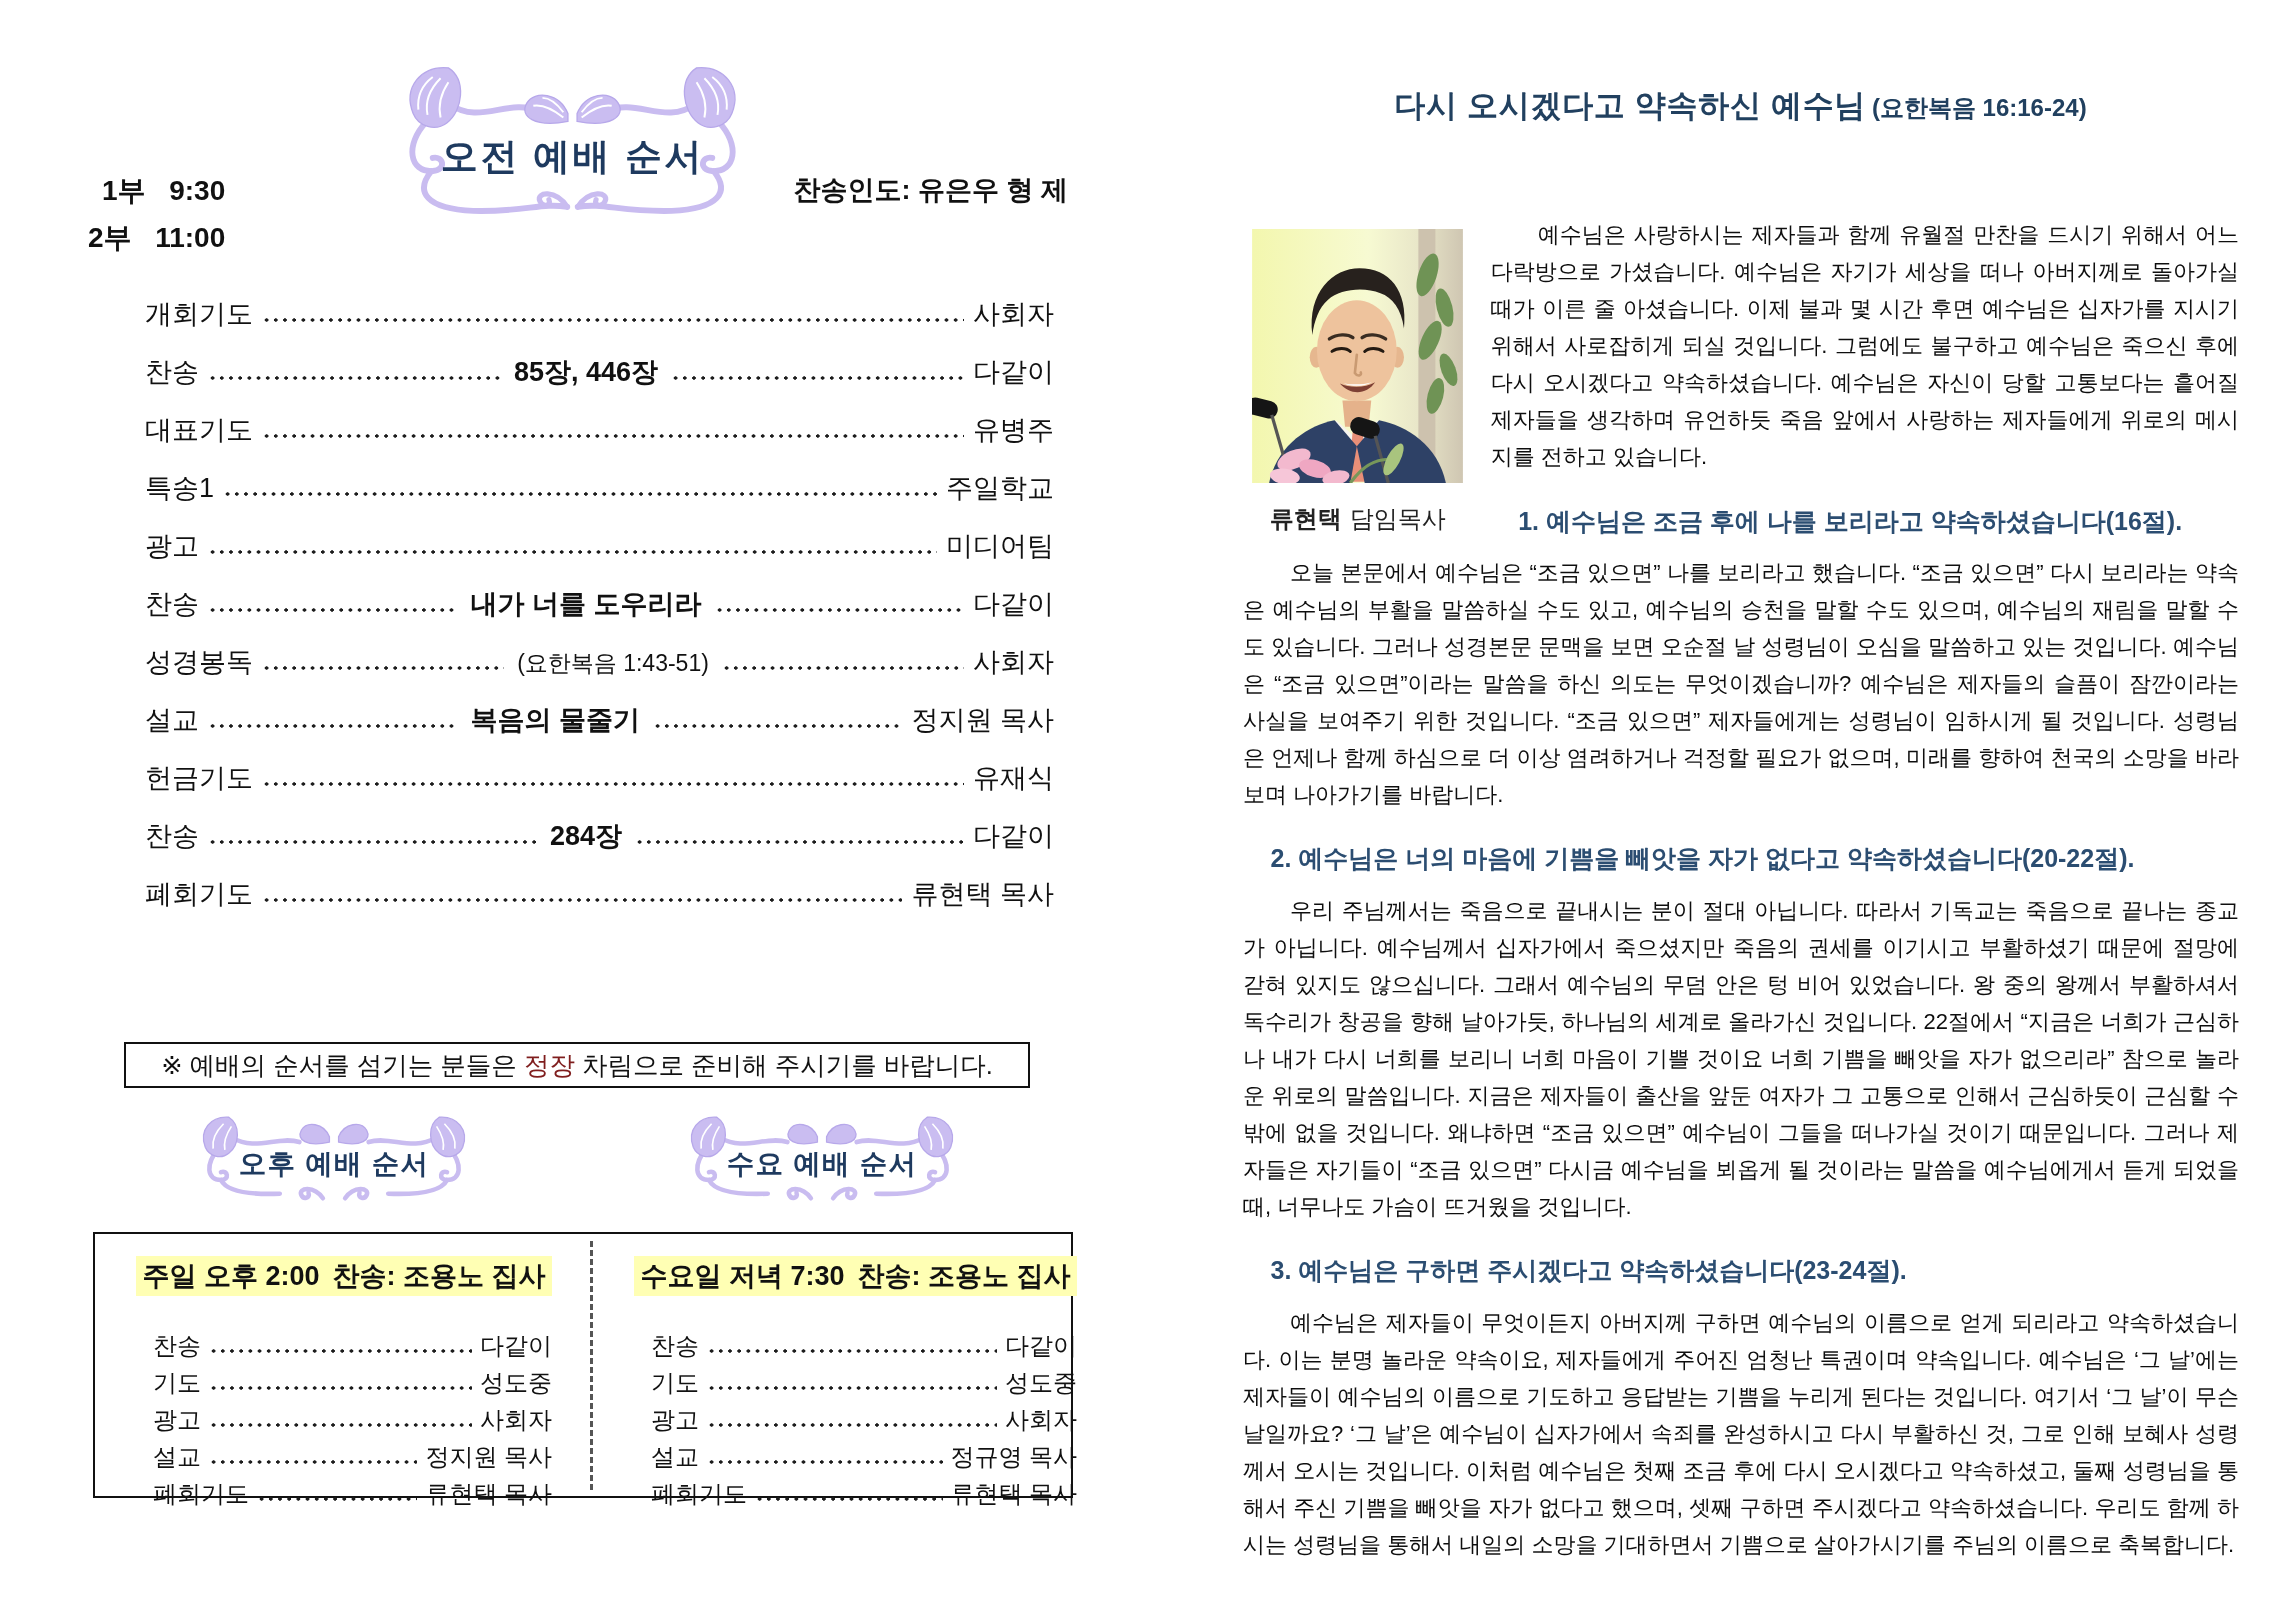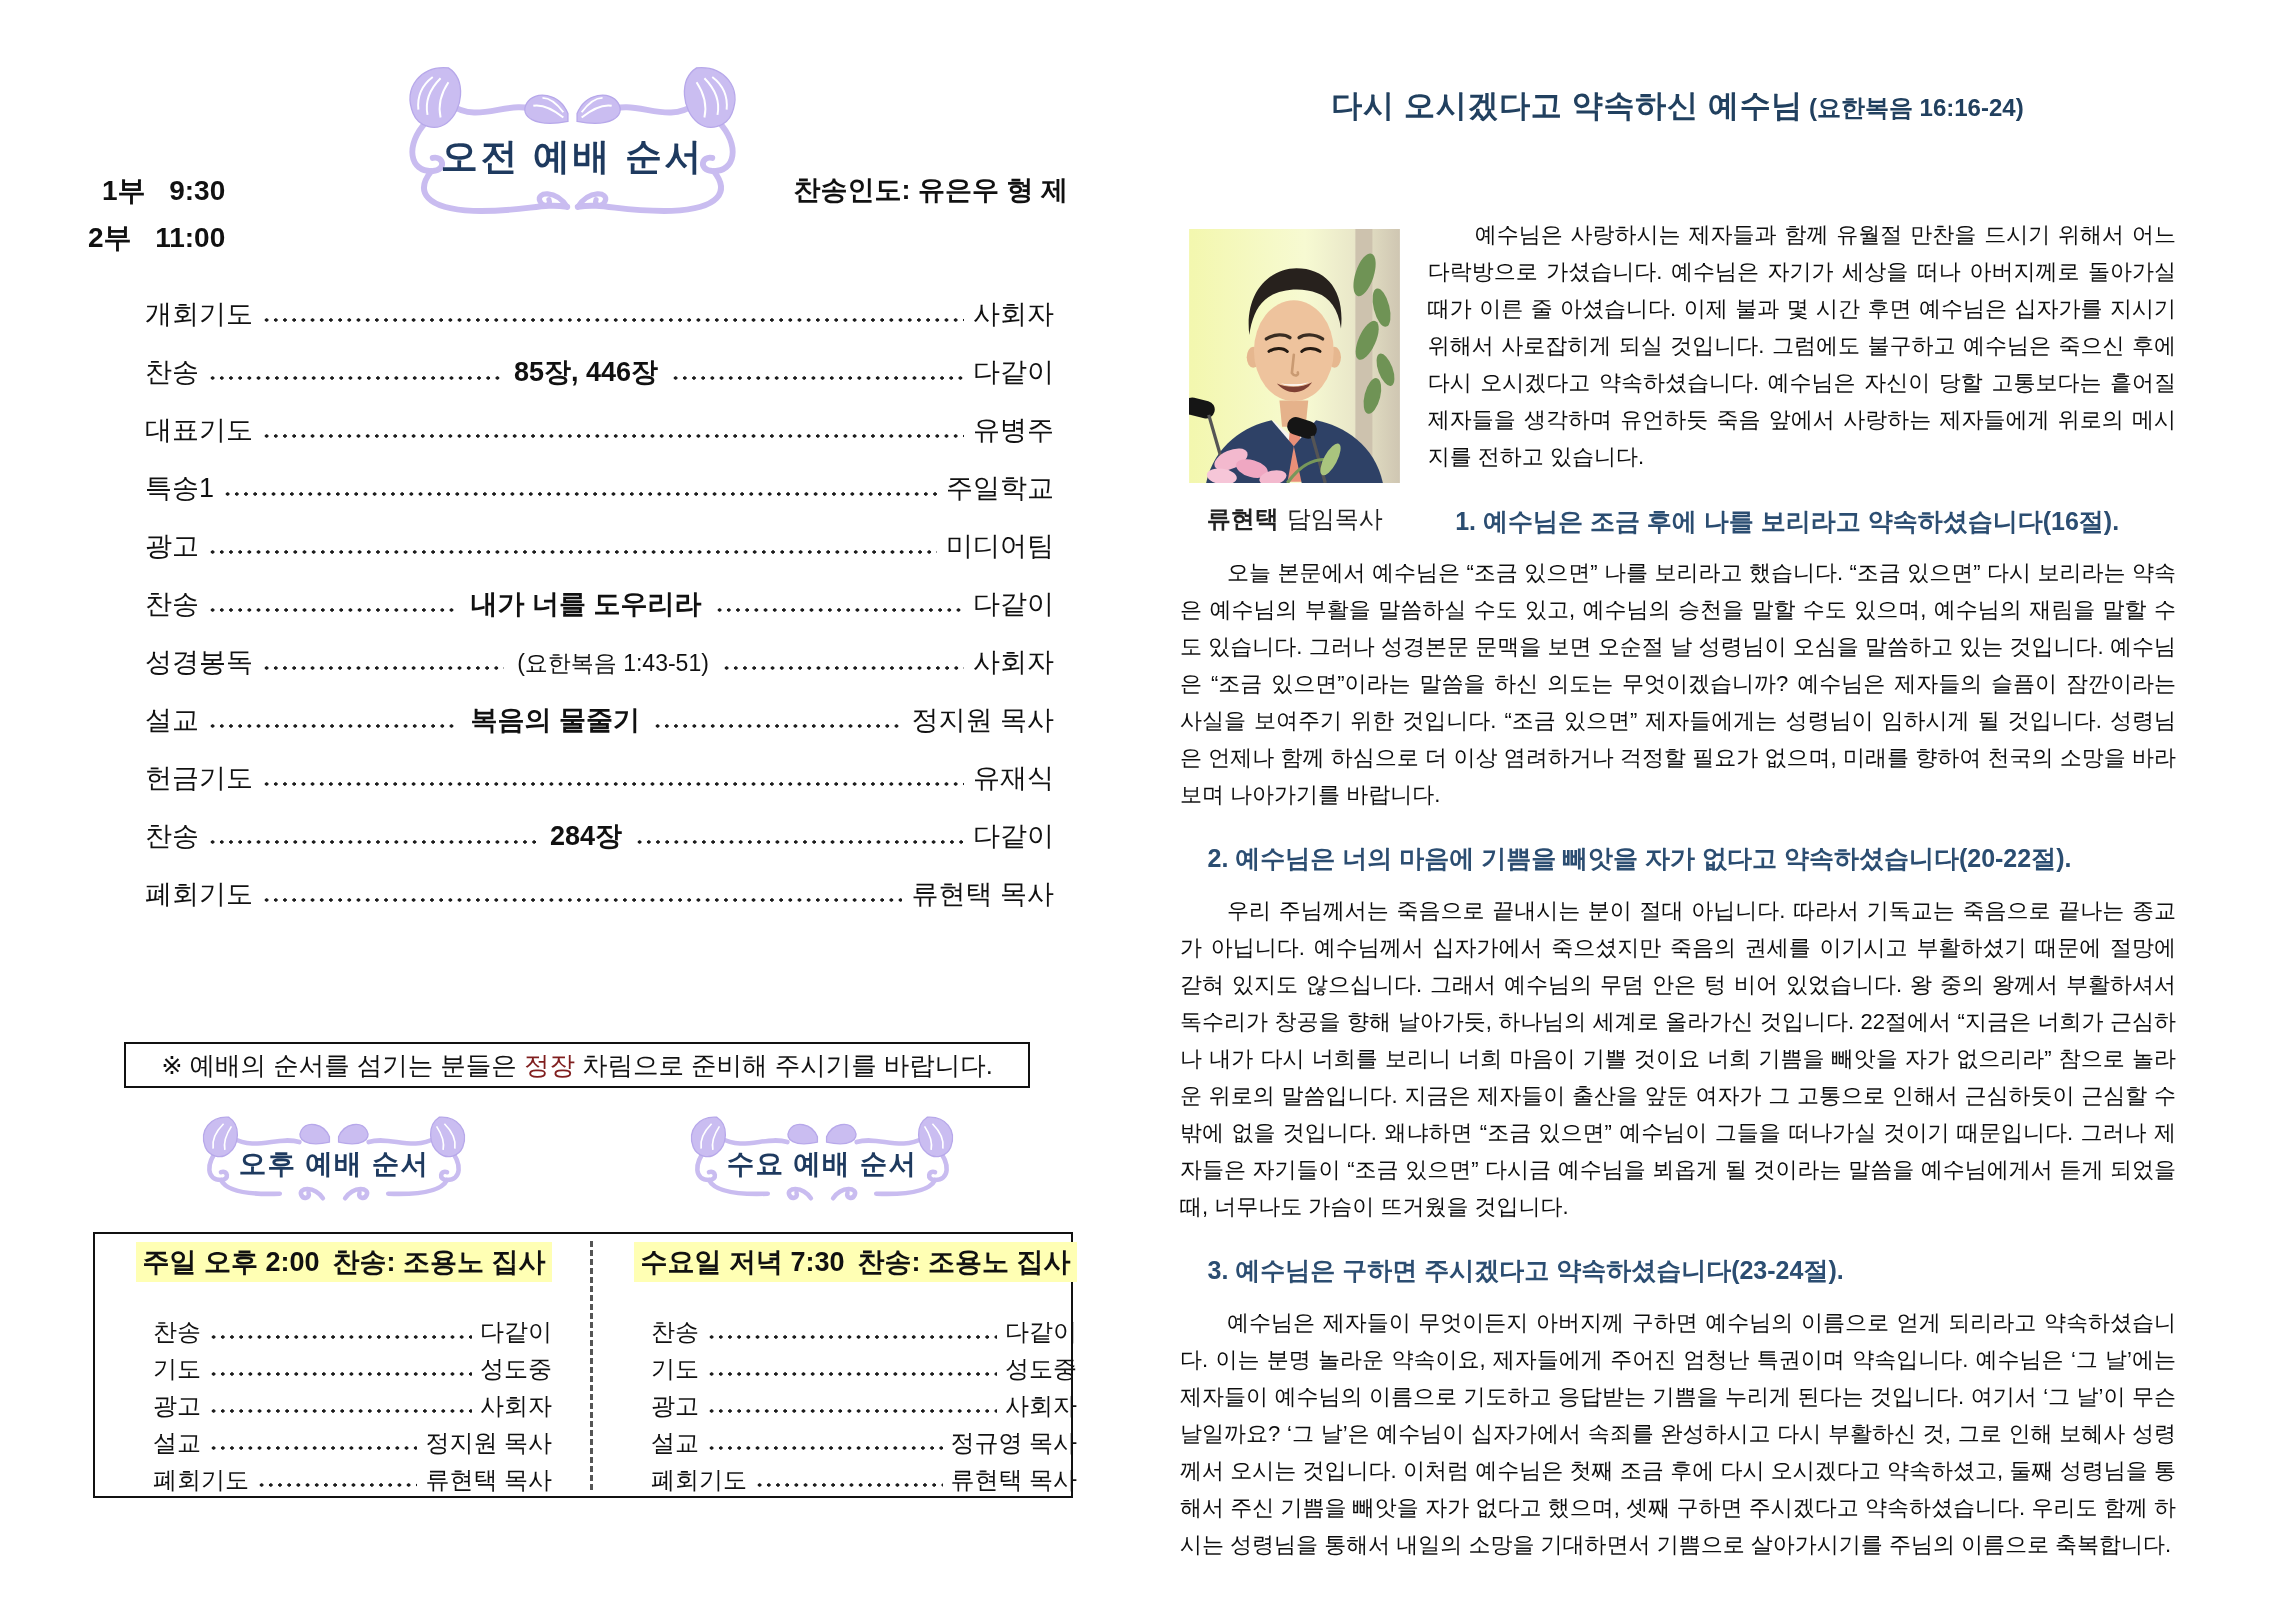--- a/index.html
+++ b/index.html
@@ -33,29 +33,29 @@
   .mid:empty{display:none;margin:0;}
   .mid:empty + .dots{display:none;}
   .dots{flex:1;height:6.5px;margin:0 9.2px;align-self:baseline;
       background-image:radial-gradient(circle,#1c1c1c 1.6px,rgba(0,0,0,0) 2px);
       background-size:9.2px 6.5px;background-repeat:repeat-x;background-position:0 100%;}
   .notice{position:absolute;left:124px;top:1042px;width:902px;height:42px;
       border:2px solid #111;text-align:center;line-height:42px;font-size:25.5px;}
   .notice .red{color:#7f1d1d;}
   .bottom-box{position:absolute;left:93px;top:1232px;width:976px;height:262px;
       border:2.6px solid #111;display:flex;}
-  .bb-col{flex:1;padding:8px 38px 0 41px;position:relative;}
+  .bb-col{flex:1;padding:22px 38px 0 41px;position:relative;}
   .bb-divider{width:0;border-left:3.9px dashed #555;margin:6.5px 0;}
   .bb-head{display:flex;justify-content:space-between;font-size:27px;font-weight:700;}
   .hl{background:#ffffb4;padding:2px 6.5px;white-space:nowrap;}
   .bb-list{margin-top:34px;}
   .bb-row{display:flex;align-items:baseline;height:37px;font-size:24px;}
   .bb-row .dots{margin:0 7.9px;}
   
-  .right-page{position:absolute;left:1082px;top:0;width:1150px;height:1623px;}
+  .right-page{position:absolute;left:1145px;top:0;width:1150px;height:1623px;}
   .sermon-title{position:absolute;left:98px;top:71px;width:995px;text-align:center;
       color:#21405f;white-space:nowrap;}
   .t-main{font-size:31px;font-weight:700;letter-spacing:0.7px;}
   .t-ref{font-size:24px;font-weight:700;}
   .sermon-body{position:absolute;left:98px;top:216px;width:996px;
       font-size:22px;line-height:37px;text-align:justify;color:#0e0e0e;}
   .photo-wrap{float:left;width:211px;margin:13px 27.5px 3.9px 9.2px;}
   .photo-wrap svg{display:block;width:211px;height:254px;}
   .photo-caption{margin-top:17px;text-align:center;font-size:24px;color:#222;}
   .photo-caption .cap-name{font-weight:700;margin-right:7.9px;}

